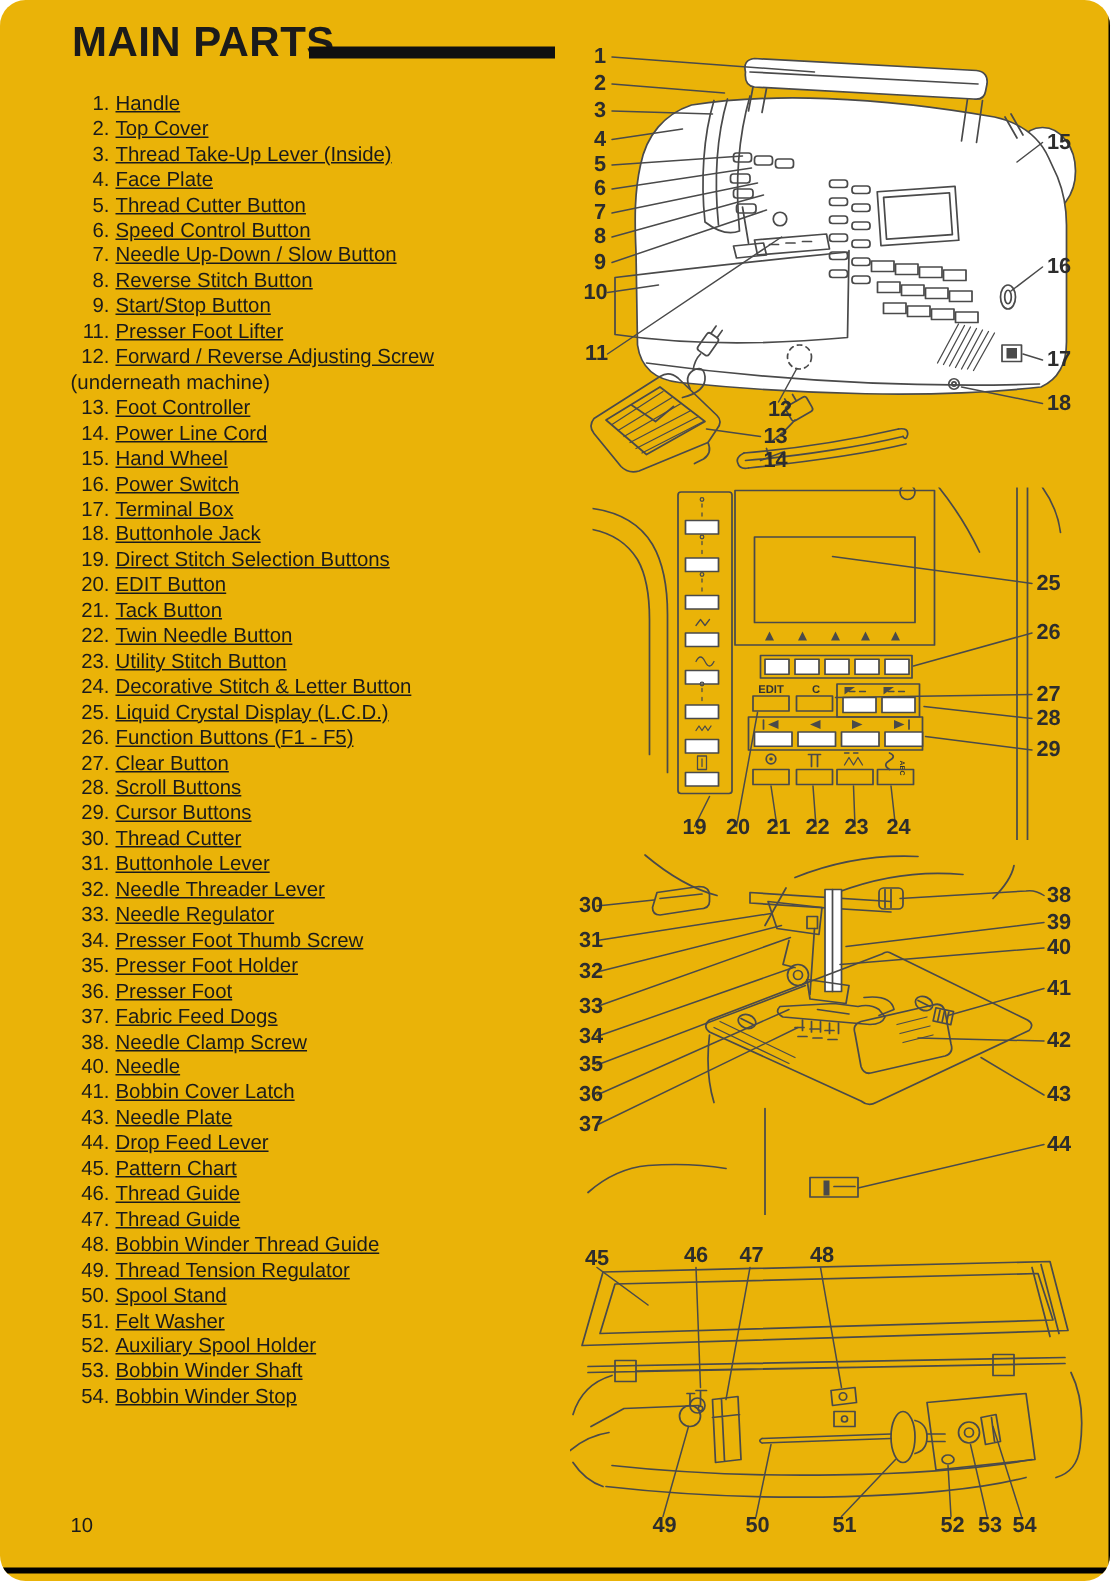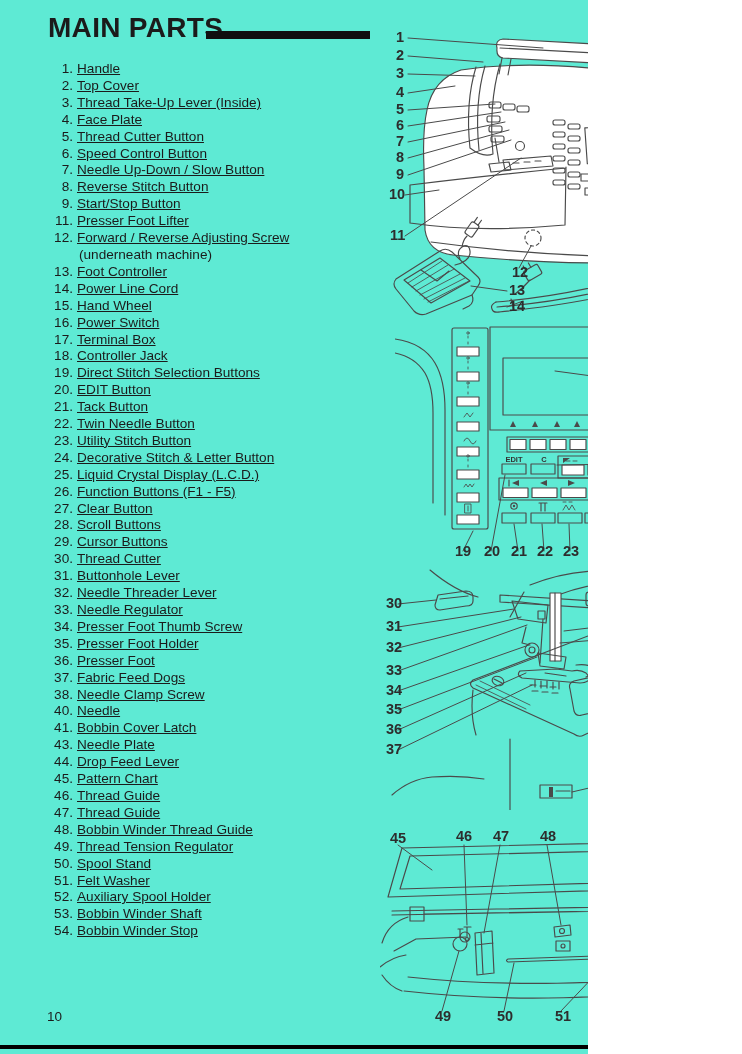--- a/index.html
+++ b/index.html
@@ -1,26 +1,26 @@
 <!DOCTYPE html>
 <html><head>
 <meta charset="utf-8">
 <style>
   html,body{margin:0;padding:0;background:#fff;}
-  .page{position:relative;width:588px;height:1054px;background:#5eead4;overflow:hidden;
-        font-family:"Liberation Sans",sans-serif;color:#1b1b1b;}
+  .page{position:relative;width:740px;height:1054px;background:#eab308;overflow:hidden;
+        font-family:"Liberation Sans",sans-serif;color:#1b1b1b;border-radius:17px;}
   .edge-right{position:absolute;left:739px;top:0;width:3px;height:1049px;background:#000;}
   .edge-bottom{position:absolute;left:0;top:1045px;width:742px;height:4px;background:#000;}
   .title{position:absolute;left:48px;top:12px;font-size:28px;font-weight:bold;letter-spacing:.3px;white-space:nowrap;}
   .title-bar{position:absolute;left:206px;top:31px;width:164px;height:8px;background:#101010;}
   .parts{position:absolute;left:47px;top:61px;width:336px;font-size:13.6px;line-height:16.9px;}
   .part-row{display:flex;}
   .part-num{flex:0 0 26px;width:26px;text-align:right;}
   .part-label{margin-left:4px;white-space:nowrap;text-decoration:underline;}
-  .part-cont{margin-left:32px;white-space:nowrap;}
+  .part-cont{white-space:nowrap;}
   .pagenum{position:absolute;left:47px;top:1009px;font-size:13.5px;}
   svg.fig{position:absolute;color:#4a4a4a;}
   .fig path,.fig rect,.fig ellipse,.fig circle,.fig line,.fig polyline{
      fill:none;stroke:currentColor;stroke-width:1.15;stroke-linecap:round;stroke-linejoin:round;}
   .fig polygon{fill:currentColor;stroke:none;}
   .fig .wfill{fill:#fff;}
   .fig .fill{fill:currentColor;stroke:none;}
   .fig .thin{stroke-width:.85;}
   .fig .leader{stroke-width:1;}
   .fig text{stroke:none;}
@@ -95,21 +95,21 @@
       <div class="part-row">
         <span class="part-num">16.</span>
         <span class="part-label">Power Switch</span>
       </div>
       <div class="part-row">
         <span class="part-num">17.</span>
         <span class="part-label">Terminal Box</span>
       </div>
       <div class="part-row">
         <span class="part-num">18.</span>
-        <span class="part-label">Controller Jack</span>
+        <span class="part-label">Buttonhole Jack</span>
       </div>
       <div class="part-row">
         <span class="part-num">19.</span>
         <span class="part-label">Direct Stitch Selection Buttons</span>
       </div>
       <div class="part-row">
         <span class="part-num">20.</span>
         <span class="part-label">EDIT Button</span>
       </div>
       <div class="part-row">

